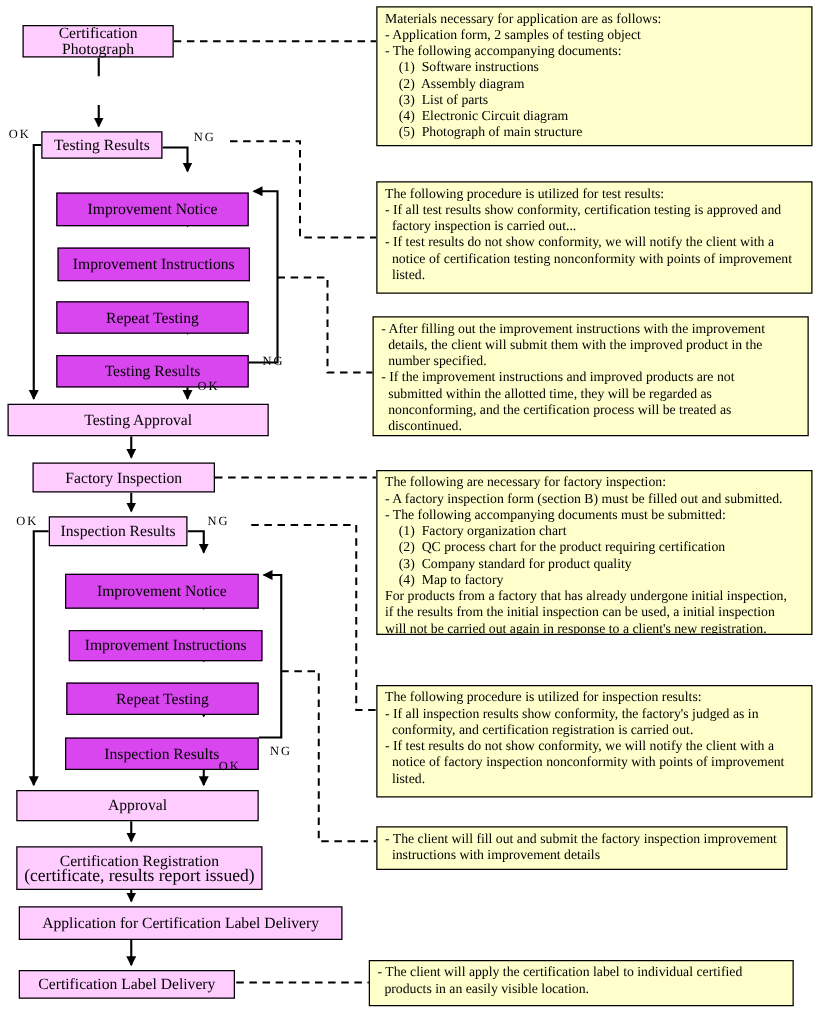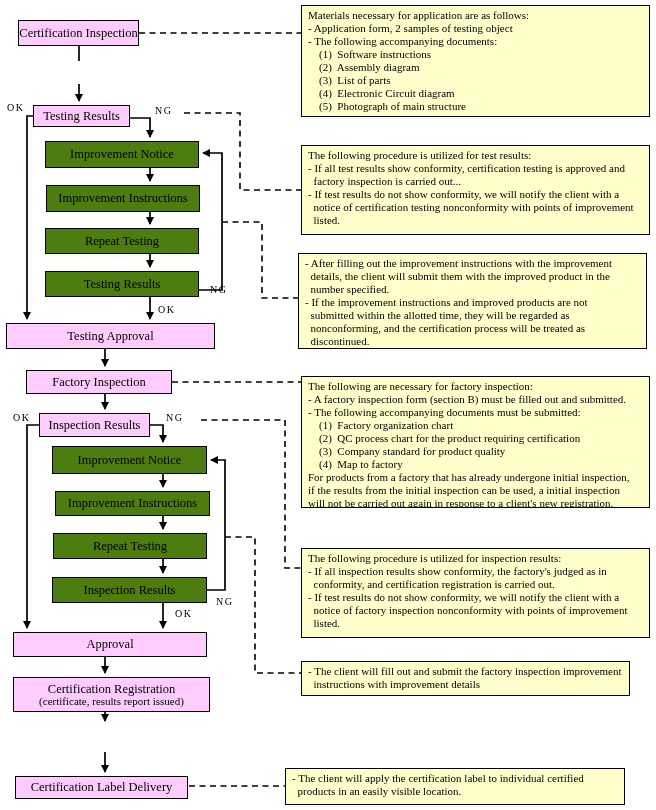--- a/index.html
+++ b/index.html
@@ -7,22 +7,22 @@
     position:relative;width:656px;height:810px;background:#fff;overflow:hidden;
     font-family:"Liberation Serif","DejaVu Serif",serif;color:#000;
   }
   #connectors{position:absolute;left:0;top:0;width:656px;height:810px;}
   .node{
     position:absolute;box-sizing:border-box;border:1.4px solid #000;
     display:flex;flex-direction:column;align-items:center;justify-content:center;
     text-align:center;font-size:12.5px;line-height:13px;
   }
   .pink{background:#FFCCFF;}
-  .cyan{background:#4d7c0f;}
-  .node .sub{font-size:11px;line-height:11px;}
+  .cyan{background:#d946ef;margin-top:13px;}
+  .node .sub{font-size:14px;line-height:11px;}
   .note{
     position:absolute;box-sizing:border-box;background:#FFFFCC;border:1.5px solid #000;
     font-size:11px;line-height:13px;white-space:pre-wrap;padding:3px 6px;overflow:hidden;
   }
   .edge-label{
     position:absolute;font-size:10px;line-height:14px;letter-spacing:1.5px;
   }
 </style>
 </head>
 <body>
@@ -65,21 +65,21 @@
       <path d="M184,113 H240 V190 H301"></path>
       <path d="M222,222 H262 V298 H301"></path>
       <path d="M172,382 H301"></path>
       <path d="M201,420 H285 V568 H301"></path>
       <path d="M225,537 H255 V673 H301"></path>
       <path d="M189,786 H301"></path>
     </g>
   </svg>
 
   <div class="node pink" style="left:18px;top:20px;width:121px;height:26px">
-    <span>Certification Inspection</span>
+    <span>Certification Photograph</span>
   </div>
   <div class="node pink" style="left:33px;top:105px;width:97px;height:22px">
     <span>Testing Results</span>
   </div>
   <div class="node cyan" style="left:45px;top:141px;width:154px;height:27px">
     <span>Improvement Notice</span>
   </div>
   <div class="node cyan" style="left:46px;top:185px;width:154px;height:27px">
     <span>Improvement Instructions</span>
   </div>
@@ -109,20 +109,23 @@
   </div>
   <div class="node cyan" style="left:52px;top:577px;width:155px;height:26px">
     <span>Inspection Results</span>
   </div>
   <div class="node pink" style="left:13px;top:632px;width:194px;height:25px">
     <span>Approval</span>
   </div>
   <div class="node pink" style="left:13px;top:677px;width:197px;height:35px">
     <span>Certification Registration</span>
     <span class="sub">(certificate, results report issued)</span>
+  </div>
+  <div class="node pink" style="left:15px;top:725px;width:259px;height:27px">
+    <span>Application for Certification Label Delivery</span>
   </div>
   <div class="node pink" style="left:15px;top:776px;width:173px;height:23px">
     <span>Certification Label Delivery</span>
   </div>
 
   <div class="edge-label" style="left:7px;top:101px">OK</div>
   <div class="edge-label" style="left:155px;top:104px">NG</div>
   <div class="edge-label" style="left:210px;top:283px">NG</div>
   <div class="edge-label" style="left:158px;top:303px">OK</div>
   <div class="edge-label" style="left:13px;top:411px">OK</div>
@@ -162,16 +165,16 @@
 if the results from the initial inspection can be used, a initial inspection
 will not be carried out again in response to a client's new registration.</div>
   <div class="note" style="left:301px;top:548px;width:349px;height:90px">The following procedure is utilized for inspection results:
 - If all inspection results show conformity, the factory's judged as in
   conformity, and certification registration is carried out.
 - If test results do not show conformity, we will notify the client with a
   notice of factory inspection nonconformity with points of improvement
   listed.</div>
   <div class="note" style="left:301px;top:661px;width:329px;height:35px">- The client will fill out and submit the factory inspection improvement
   instructions with improvement details</div>
-  <div class="note" style="left:285px;top:768px;width:340px;height:37px">- The client will apply the certification label to individual certified
+  <div class="note" style="left:295px;top:768px;width:340px;height:37px">- The client will apply the certification label to individual certified
   products in an easily visible location.</div>
 
 </div>
 
 </body></html>

